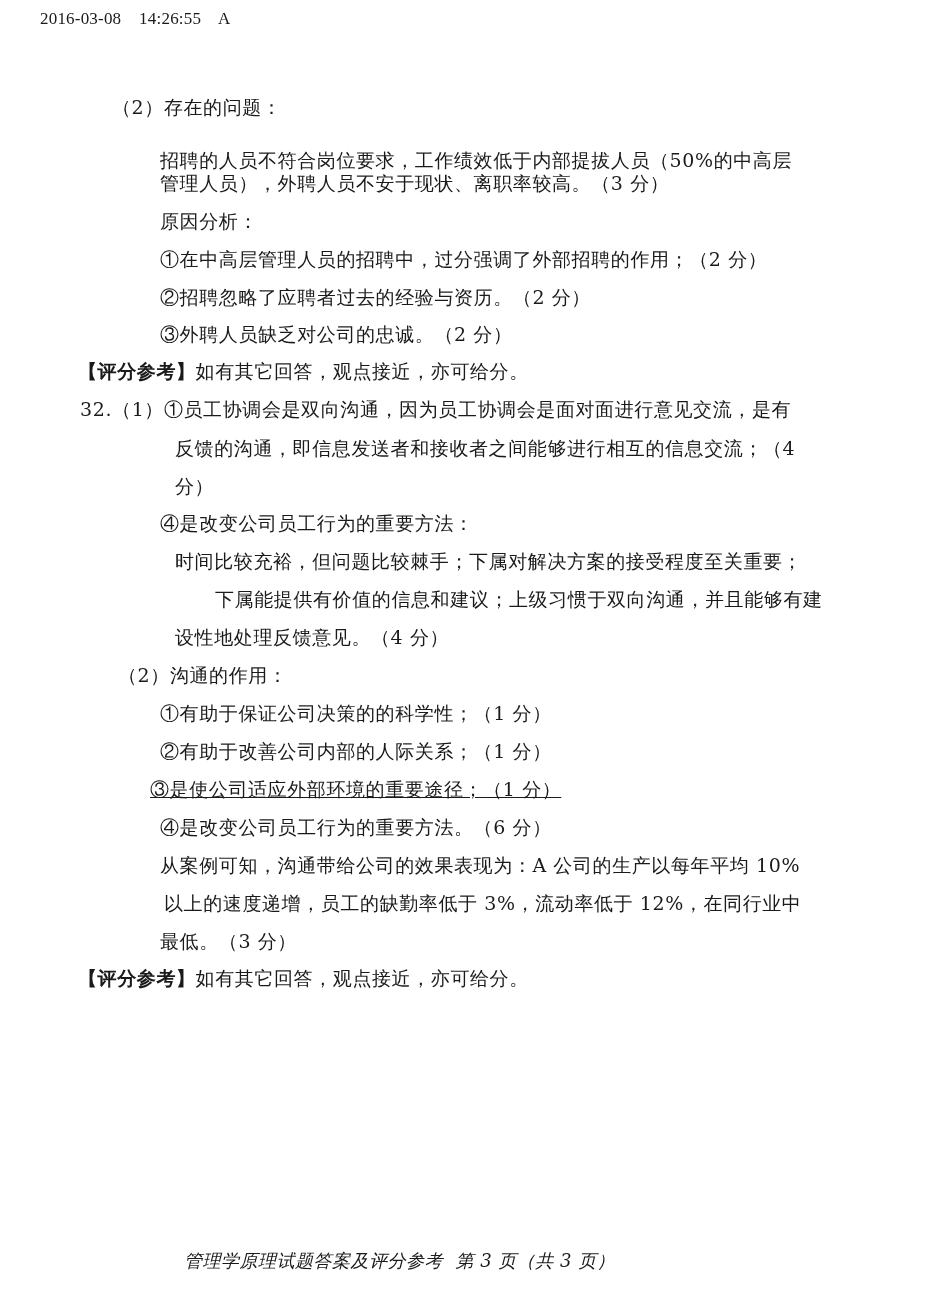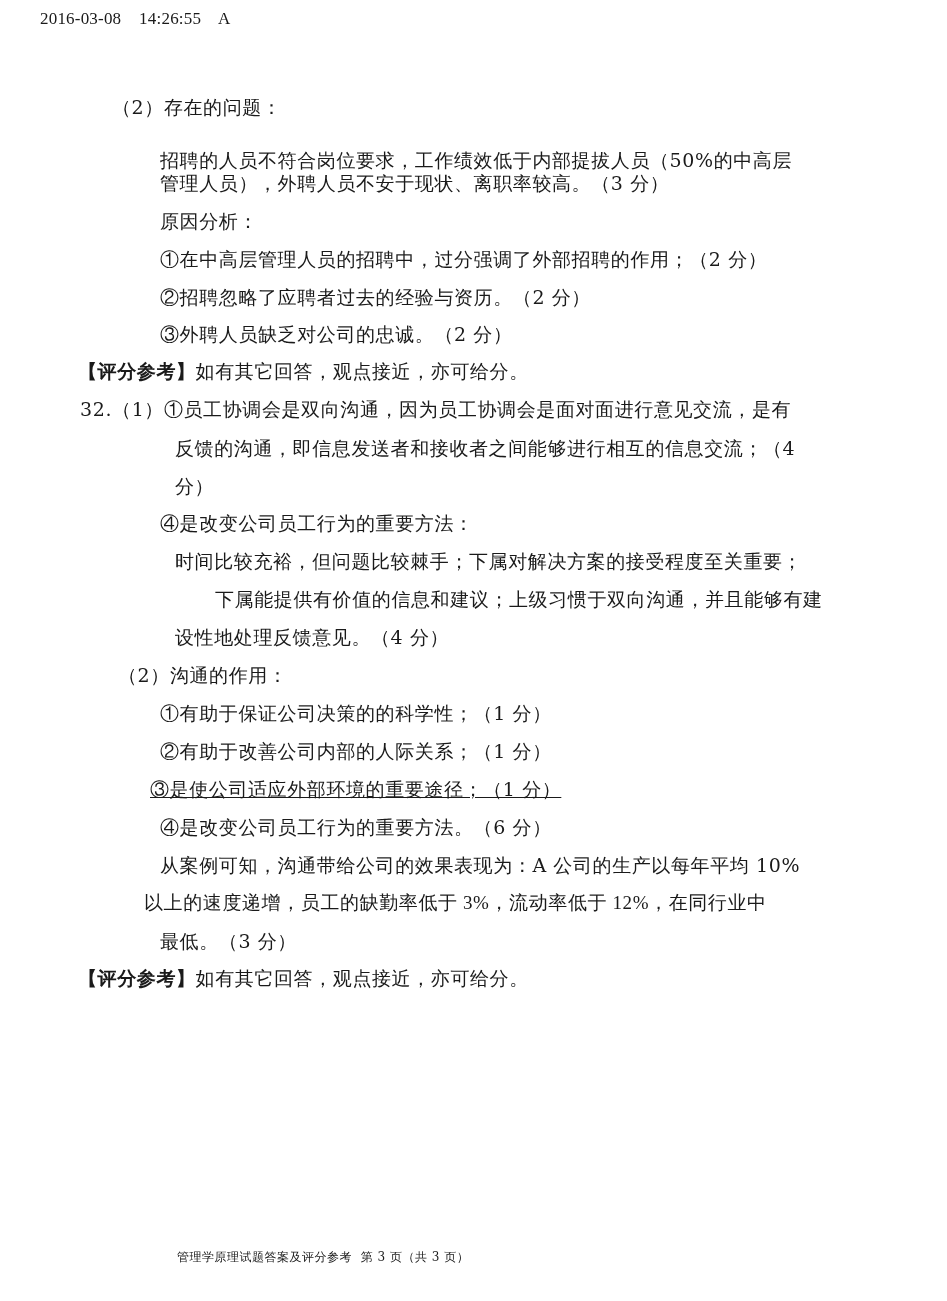--- a/index.html
+++ b/index.html
@@ -12,22 +12,23 @@
     position: absolute; left: 40px; top: 9px;
     font-family: "Liberation Serif", serif; font-size: 17px; letter-spacing: 0.2px;
     white-space: pre;
   }
   .line {
     position: absolute; font-size: 19px; line-height: 24px; white-space: nowrap;
     letter-spacing: 0.6px;
   }
   .bold { font-weight: bold; }
   .footer {
-    position: absolute; left: 177px; top: 1249px; font-size: 12px; white-space: pre;
+    position: absolute; left: 184px; top: 1249px; font-size: 18px; white-space: pre;
     letter-spacing: 0.5px;
+    font-style: italic;
   }
 </style>
 </head>
 <body>
 
 <div class="stamp">2016-03-08    14:26:55    A</div>
 
 <div>
 
   <div class="line" style="left:112px;top:95px;">（2）存在的问题：</div>
@@ -54,21 +55,21 @@
   <div class="line" style="left:175px;top:587px;margin-left:40px;">下属能提供有价值的信息和建议；上级习惯于双向沟通，并且能够有建</div>
   <div class="line" style="left:175px;top:625px;text-align:right;">设性地处理反馈意见。（4 分）</div>
 
   <div class="line" style="left:118px;top:663px;">（2）沟通的作用：</div>
   <div class="line" style="left:160px;top:701px;">①有助于保证公司决策的的科学性；（1 分）</div>
   <div class="line" style="left:160px;top:739px;">②有助于改善公司内部的人际关系；（1 分）</div>
   <div class="line" style="left:150px;top:777px;text-decoration:underline;">③是使公司适应外部环境的重要途径；（1 分）</div>
   <div class="line" style="left:160px;top:815px;">④是改变公司员工行为的重要方法。（6 分）</div>
 
   <div class="line" style="left:160px;top:853px;">从案例可知，沟通带给公司的效果表现为：A 公司的生产以每年平均 10%</div>
-  <div class="line" style="left:144px;top:891px;font-family:Liberation Serif, serif;">以上的速度递增，员工的缺勤率低于 3%，流动率低于 12%，在同行业中</div>
+  <div class="line" style="left:164px;top:891px;">以上的速度递增，员工的缺勤率低于 3%，流动率低于 12%，在同行业中</div>
   <div class="line" style="left:160px;top:929px;">最低。（3 分）</div>
 
   <div class="line" style="left:78px;top:966px;">
     <span class="bold">【评分参考】</span><span>如有其它回答，观点接近，亦可给分。</span>
   </div>
 </div>
 
 <div class="footer">管理学原理试题答案及评分参考  第 3 页（共 3 页）</div>
 
 </body></html>

